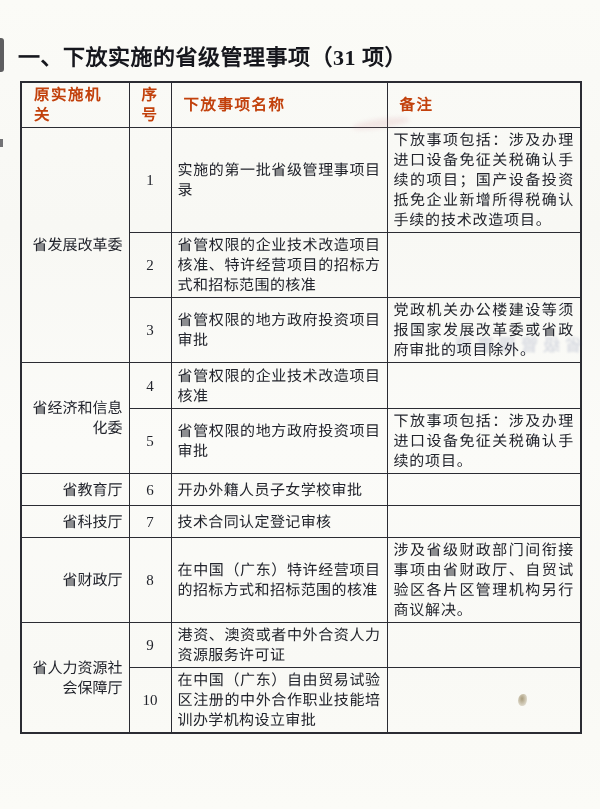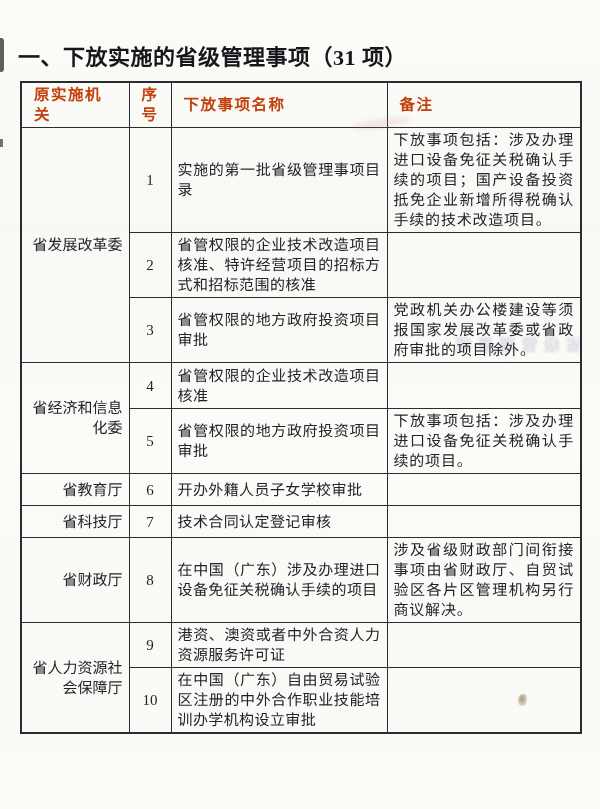--- a/index.html
+++ b/index.html
@@ -192,21 +192,21 @@
       </tr>
       <tr>
         <td class="org" rowspan="1">省科技厅</td>
         <td class="no">7</td>
         <td class="name">技术合同认定登记审核</td>
         <td class="note"></td>
       </tr>
       <tr>
         <td class="org" rowspan="1">省财政厅</td>
         <td class="no">8</td>
-        <td class="name">在中国（广东）涉及办理进口设备免征关税确认手续的项目</td>
+        <td class="name">在中国（广东）特许经营项目的招标方式和招标范围的核准</td>
         <td class="note">涉及省级财政部门间衔接事项由省财政厅、自贸试验区各片区管理机构另行商议解决。</td>
       </tr>
       <tr>
         <td class="org" rowspan="2">省人力资源社会保障厅</td>
         <td class="no">9</td>
         <td class="name">港资、澳资或者中外合资人力资源服务许可证</td>
         <td class="note"></td>
       </tr>
       <tr>
         <td class="no">10</td>

